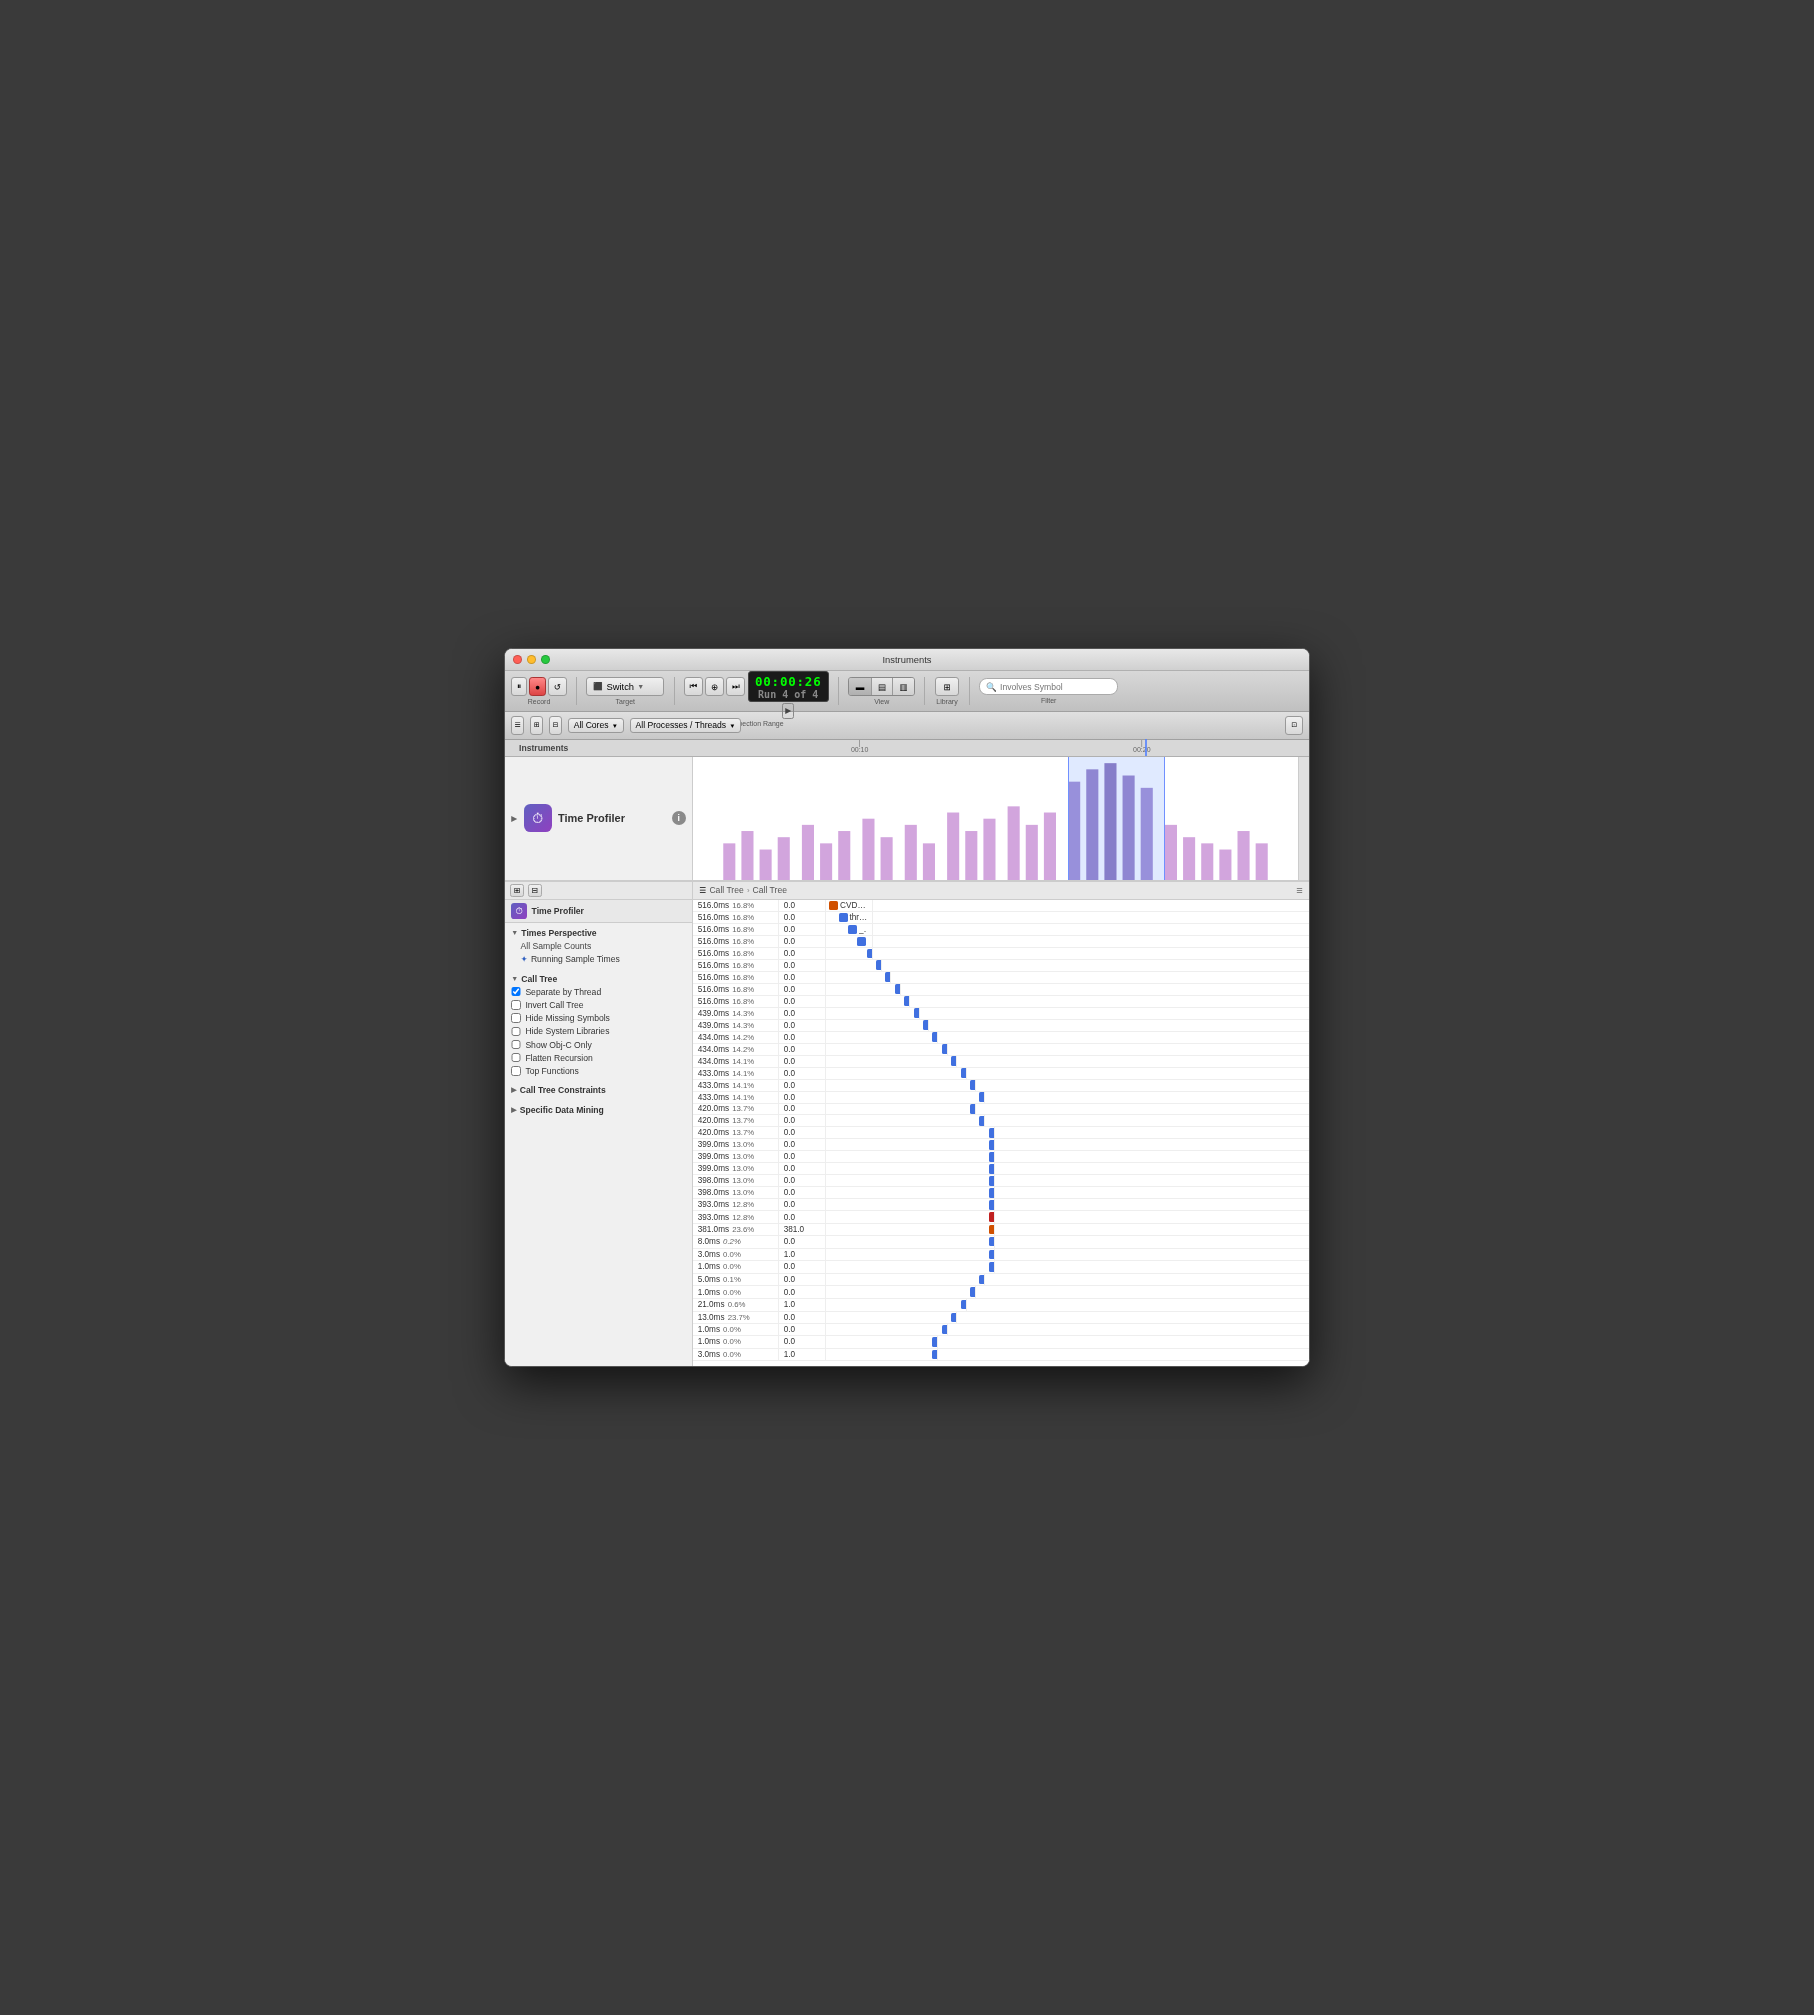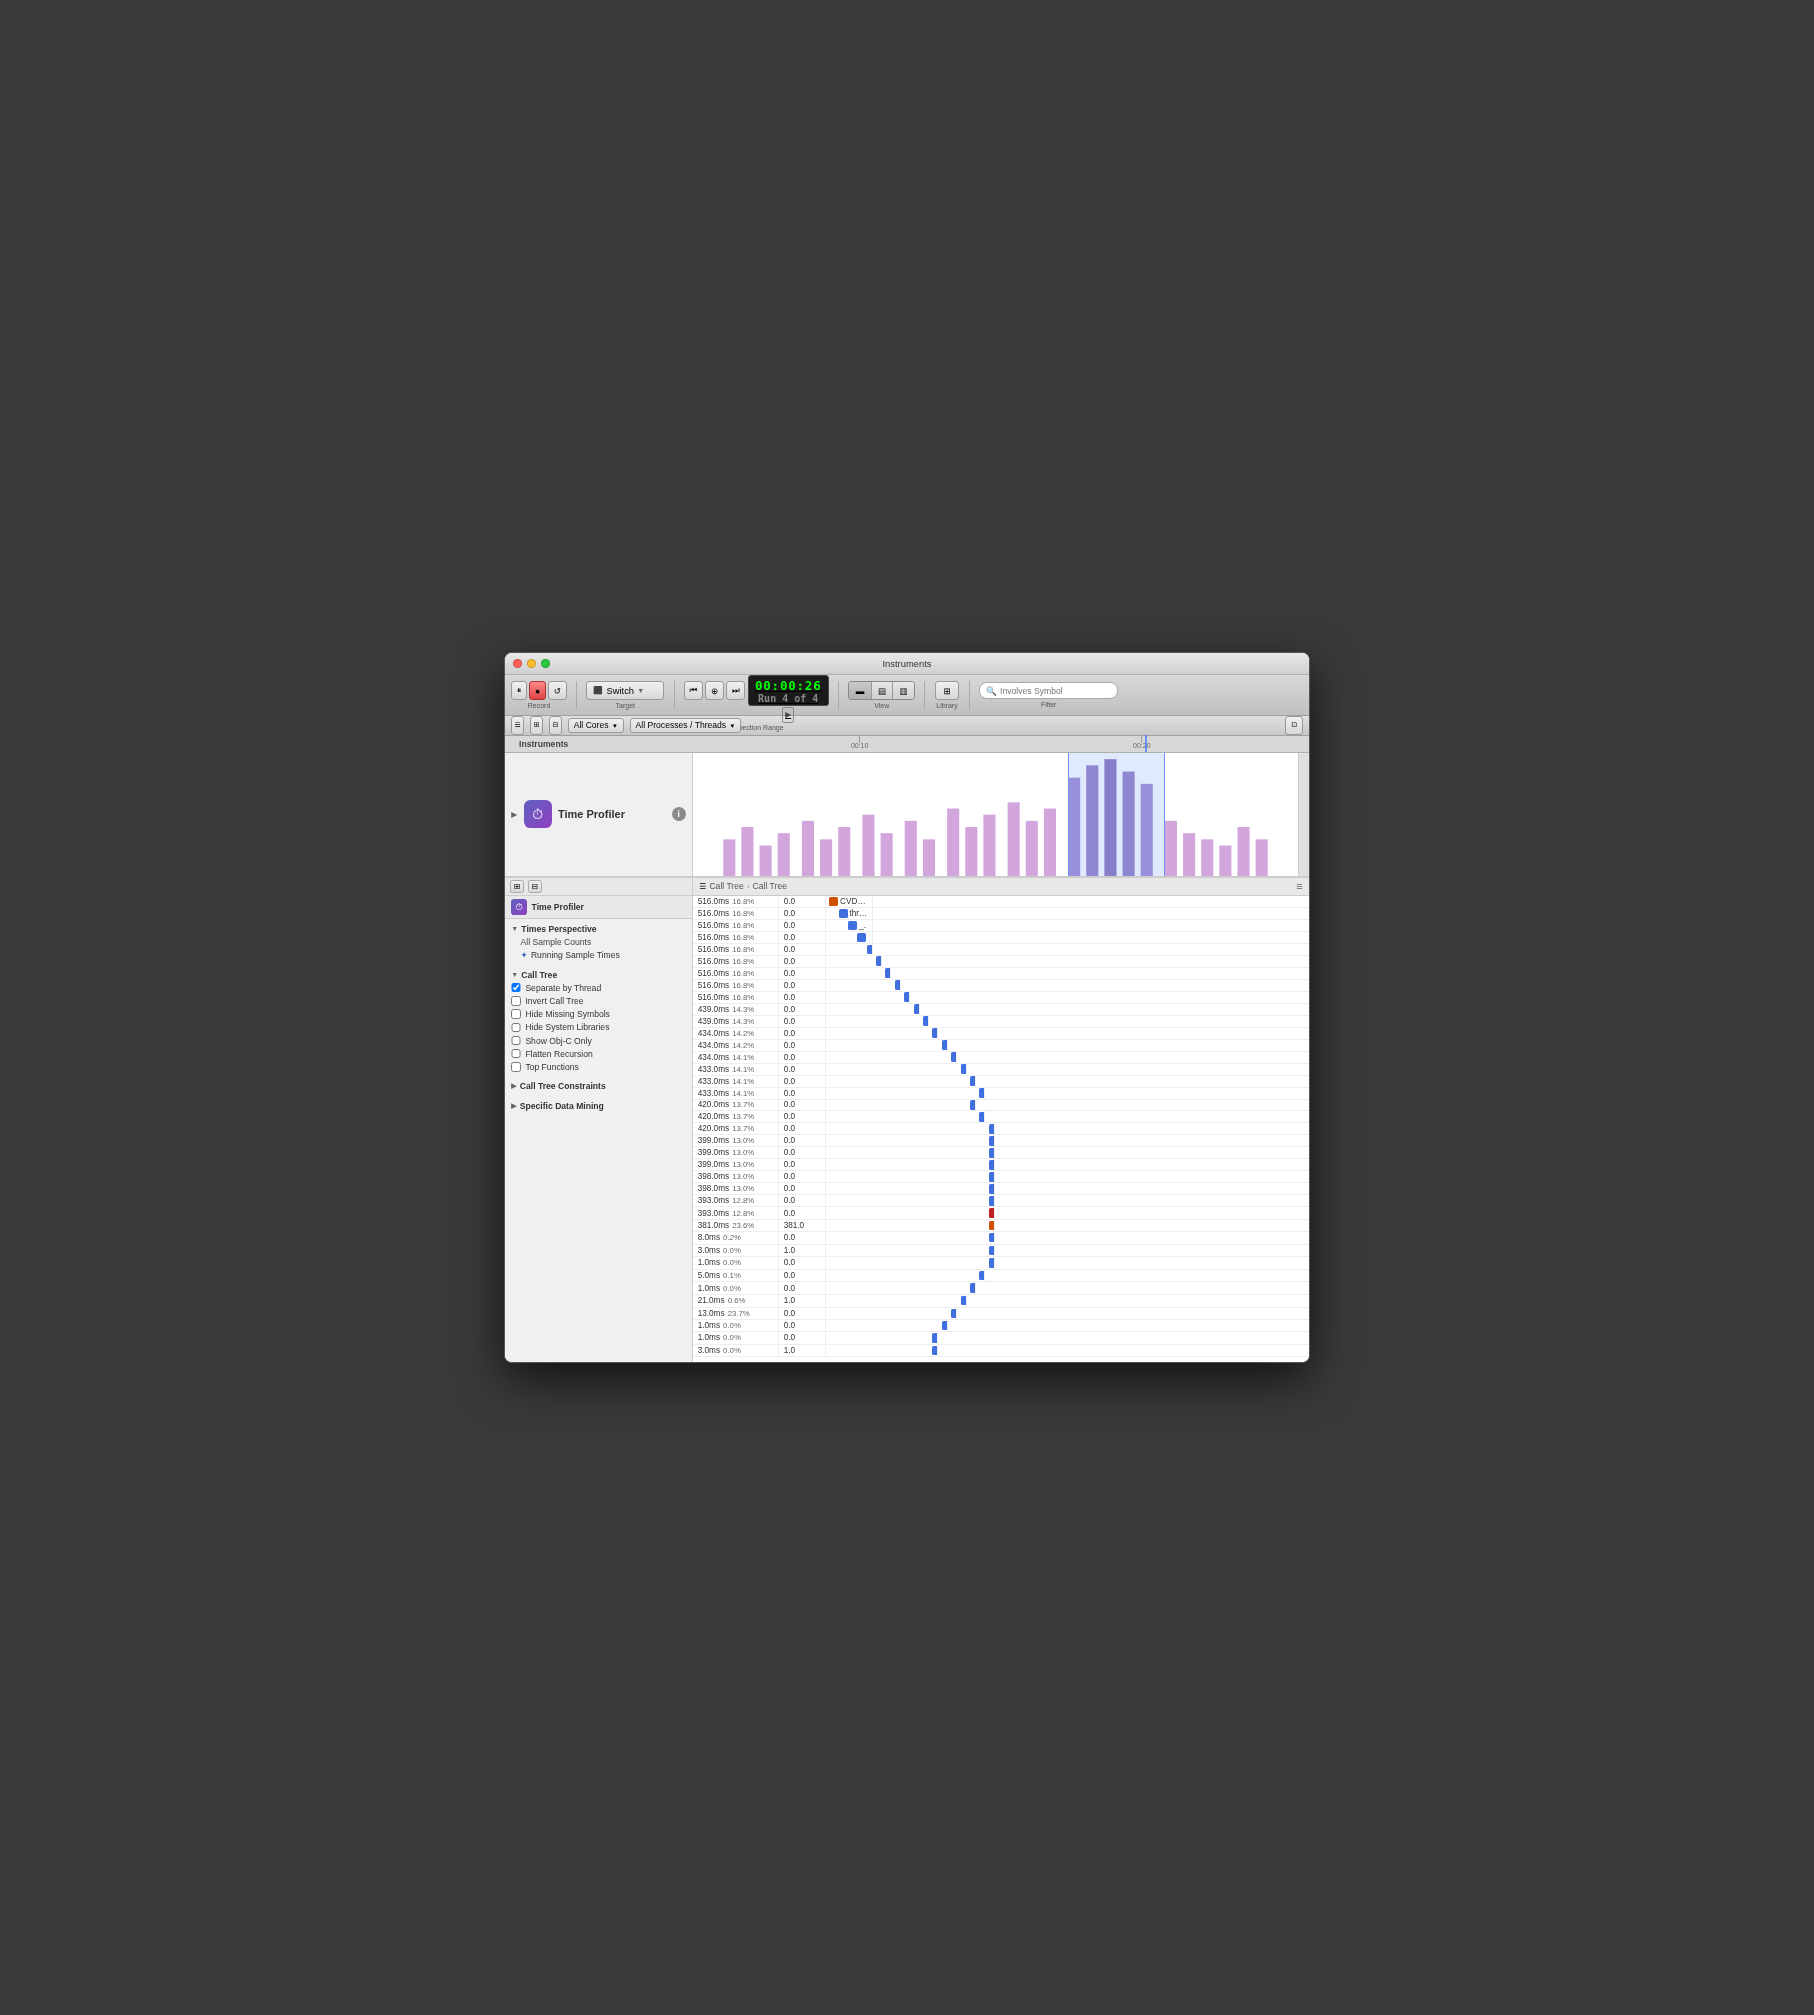--- a/index.html
+++ b/index.html
@@ -174,21 +174,21 @@
       background: #aaa;
       margin: 0 3.1px;
     }
     .secondary-toolbar {
       background: linear-gradient(to bottom, #e0e0e0, #c8c8c8);
       border-bottom: 0.8px solid #a0a0a0;
       padding: 2.3px 6.3px;
       display: flex;
       align-items: center;
       gap: 6.3px;
-      height: 20px;
+      height: 28px;
     }
     .core-select {
       background: linear-gradient(to bottom, #f0f0f0, #d8d8d8);
       border: 0.8px solid #999;
       border-radius: 3.1px;
       padding: 0.8px 4.7px;
       font-size: 8.6px;
       height: 15.6px;
       display: flex;
       align-items: center;
@@ -499,21 +499,21 @@
       <span class="toolbar-group-label">Target</span>
     </div>
 
     <div class="toolbar-separator"></div>
 
     <div class="toolbar-group">
       <div class="toolbar-controls">
         <button class="toolbar-btn">⏮</button>
         <button class="toolbar-btn">⊕</button>
         <button class="toolbar-btn">⏭</button>
-        <div style="display:flex;flex-direction:column;align-items:center;gap:0.8px;text-decoration:underline;">
+        <div style="display:flex;flex-direction:column;align-items:center;gap:0.8px;">
           <button class="timer-nav-btn">◀</button>
           <div class="timer-display">
             <span>00:00:26</span>
             <span class="timer-sub">Run 4 of 4</span>
           </div>
           <button class="timer-nav-btn">▶</button>
         </div>
       </div>
       <span class="toolbar-group-label">Inspection Range</span>
     </div>

